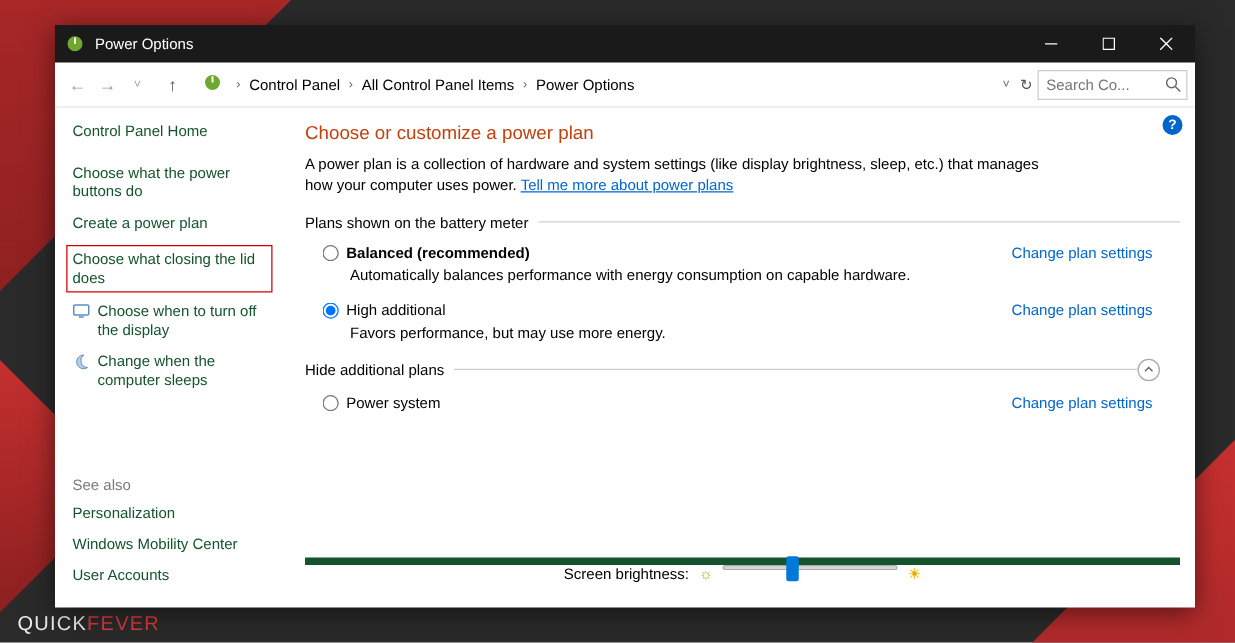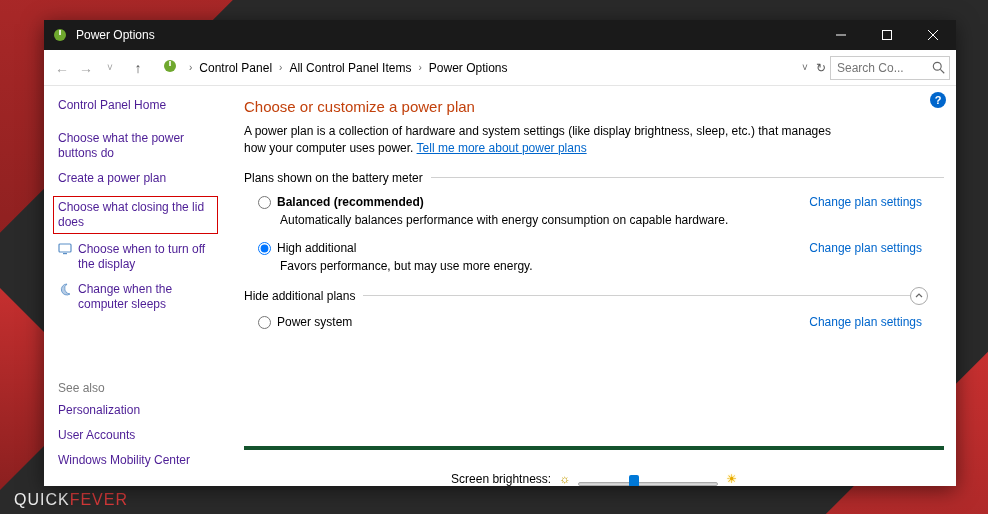--- a/index.html
+++ b/index.html
@@ -76,21 +76,21 @@
 .search-wrap svg { position: absolute; right: 4px; top: 50%; transform: translateY(-50%); color: #666; width: 14px; height: 14px; }
 .content-area { flex: 1; display: flex; overflow: hidden; }
 .sidebar {
   width: 188px;
   padding: 12px 14px 8px 14px;
   display: flex;
   flex-direction: column;
   font-size: 12px;
 }
 .side-link {
-  color: #4c1d95;
+  color: #14532d;
   margin-bottom: 10px;
   line-height: 1.25;
   cursor: pointer;
   display: flex;
   gap: 6px;
 }
 .side-link.home { margin-bottom: 18px; margin-left: 0; }
 .side-link .ico { width: 14px; flex: none; display: flex; align-items: flex-start; }
 .side-link.selected {
   border: 1px solid #d40000;
@@ -143,24 +143,24 @@
 .collapse-btn {
   width: 18px; height: 18px;
   border: 1px solid #aaa;
   border-radius: 50%;
   display: flex; align-items: center; justify-content: center;
   color: #666;
   font-size: 10px;
   margin-right: 16px;
 }
 .footer-bar {
-  border-top: 4px solid #14532d;
+  border-top: 6px solid #14532d;
   height: 40px;
   display: flex;
-  align-items: flex-end;
+  align-items: flex-start;
   justify-content: center;
   gap: 8px;
   margin-top: auto;
   font-size: 12px;
 }
 .slider-track {
   position: relative;
   width: 140px; height: 4px;
   background: linear-gradient(#c8c8c8,#e0e0e0);
   border: 1px solid #aaa;
@@ -270,22 +270,22 @@
         <span class="ico">
             <svg width="14" height="14" viewBox="0 0 14 14">
               <path d="M9 2a5.5 5.5 0 1 0 3 10 5.5 5.5 0 0 1-3-10z" fill="#b7cde6" stroke="#5b8fc7" stroke-width="0.8"></path>
             </svg>
           </span>
         <span>Change when the computer sleeps</span>
       </div>
       <div class="side-spacer"></div>
       <div class="see-also">See also</div>
       <div class="side-link">Personalization</div>
+      <div class="side-link">Windows Mobility Center</div>
       <div class="side-link">User Accounts</div>
-      <div class="side-link">Windows Mobility Center</div>
     </div>
 
     <div class="main">
       <div class="help-icon">?</div>
       <h1>Choose or customize a power plan</h1>
       <p class="desc">
         <span>A power plan is a collection of hardware and system settings (like display brightness, sleep, etc.) that manages how your computer uses power. </span><a>Tell me more about power plans</a>
       </p>
 
       <div class="section-header">

